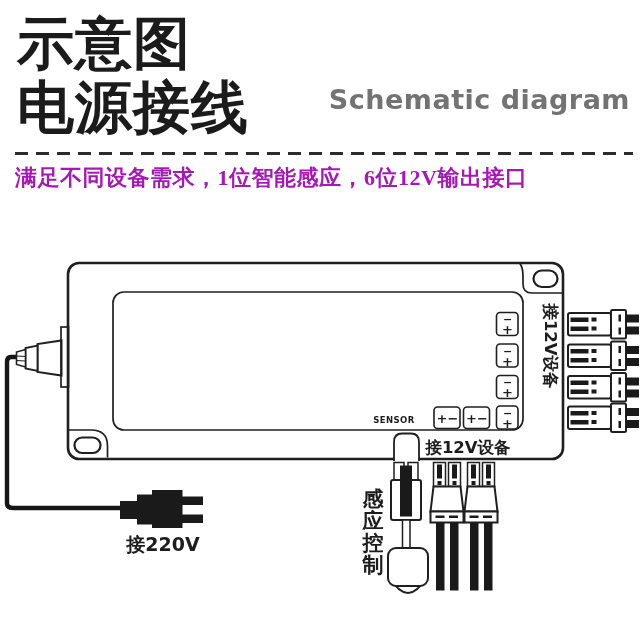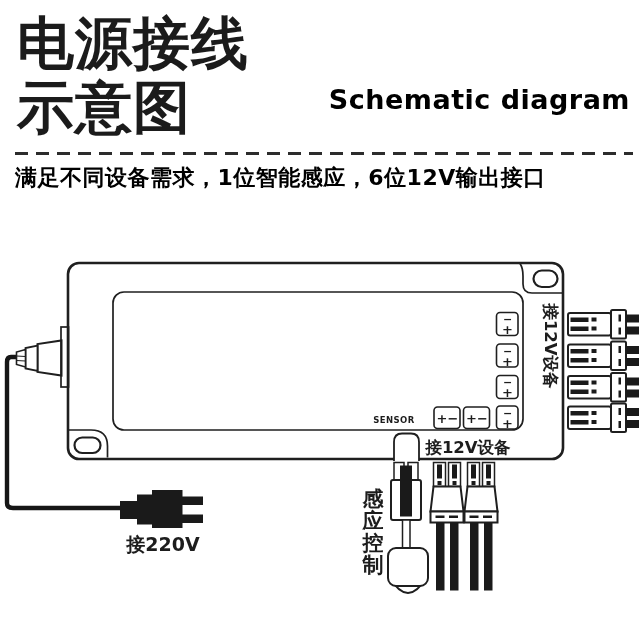--- a/index.html
+++ b/index.html
@@ -1,36 +1,36 @@
 <!DOCTYPE html>
 <html><head>
 <meta charset="utf-8">
 <style>
   html,body{margin:0;padding:0;background:#fff;}
   .page{position:relative;width:640px;height:640px;background:#fff;overflow:hidden;
         font-family:"DejaVu Sans","Liberation Sans",sans-serif;}
   .title-cn{position:absolute;left:17px;top:11px;font-size:57px;line-height:64px;
             font-weight:900;color:#1b1b1b;letter-spacing:1px;}
   .title-en{position:absolute;right:10px;top:86px;text-align:right;font-size:27px;
-            line-height:28px;font-weight:800;color:#000000;letter-spacing:0.5px;}
+            line-height:28px;font-weight:800;color:#737373;letter-spacing:0.5px;}
   .dashed-rule{position:absolute;left:15px;top:152px;width:618px;height:3px;
             background:repeating-linear-gradient(90deg,#2c2c2c 0 13px,transparent 13px 21px);}
   .tagline{position:absolute;left:15px;top:163px;font-size:22px;font-weight:800;
-            color:#000000;letter-spacing:0.5px;}
+            color:#a21caf;letter-spacing:0.5px;font-family:Liberation Serif, serif;}
   svg{position:absolute;left:0;top:0;}
   svg text{font-family:"DejaVu Sans","Liberation Sans",sans-serif;}
 </style>
 </head>
 <body>
 
 <div class="page">
 
   <div class="title-cn">
+    <div>示意图</div>
     <div>电源接线</div>
-    <div>示意图</div>
   </div>
 
   <div class="title-en">
     <div>Schematic diagram</div>
   </div>
 
   <div class="dashed-rule"></div>
 
   <div class="tagline">满足不同设备需求，1位智能感应，6位12V输出接口</div>
 

